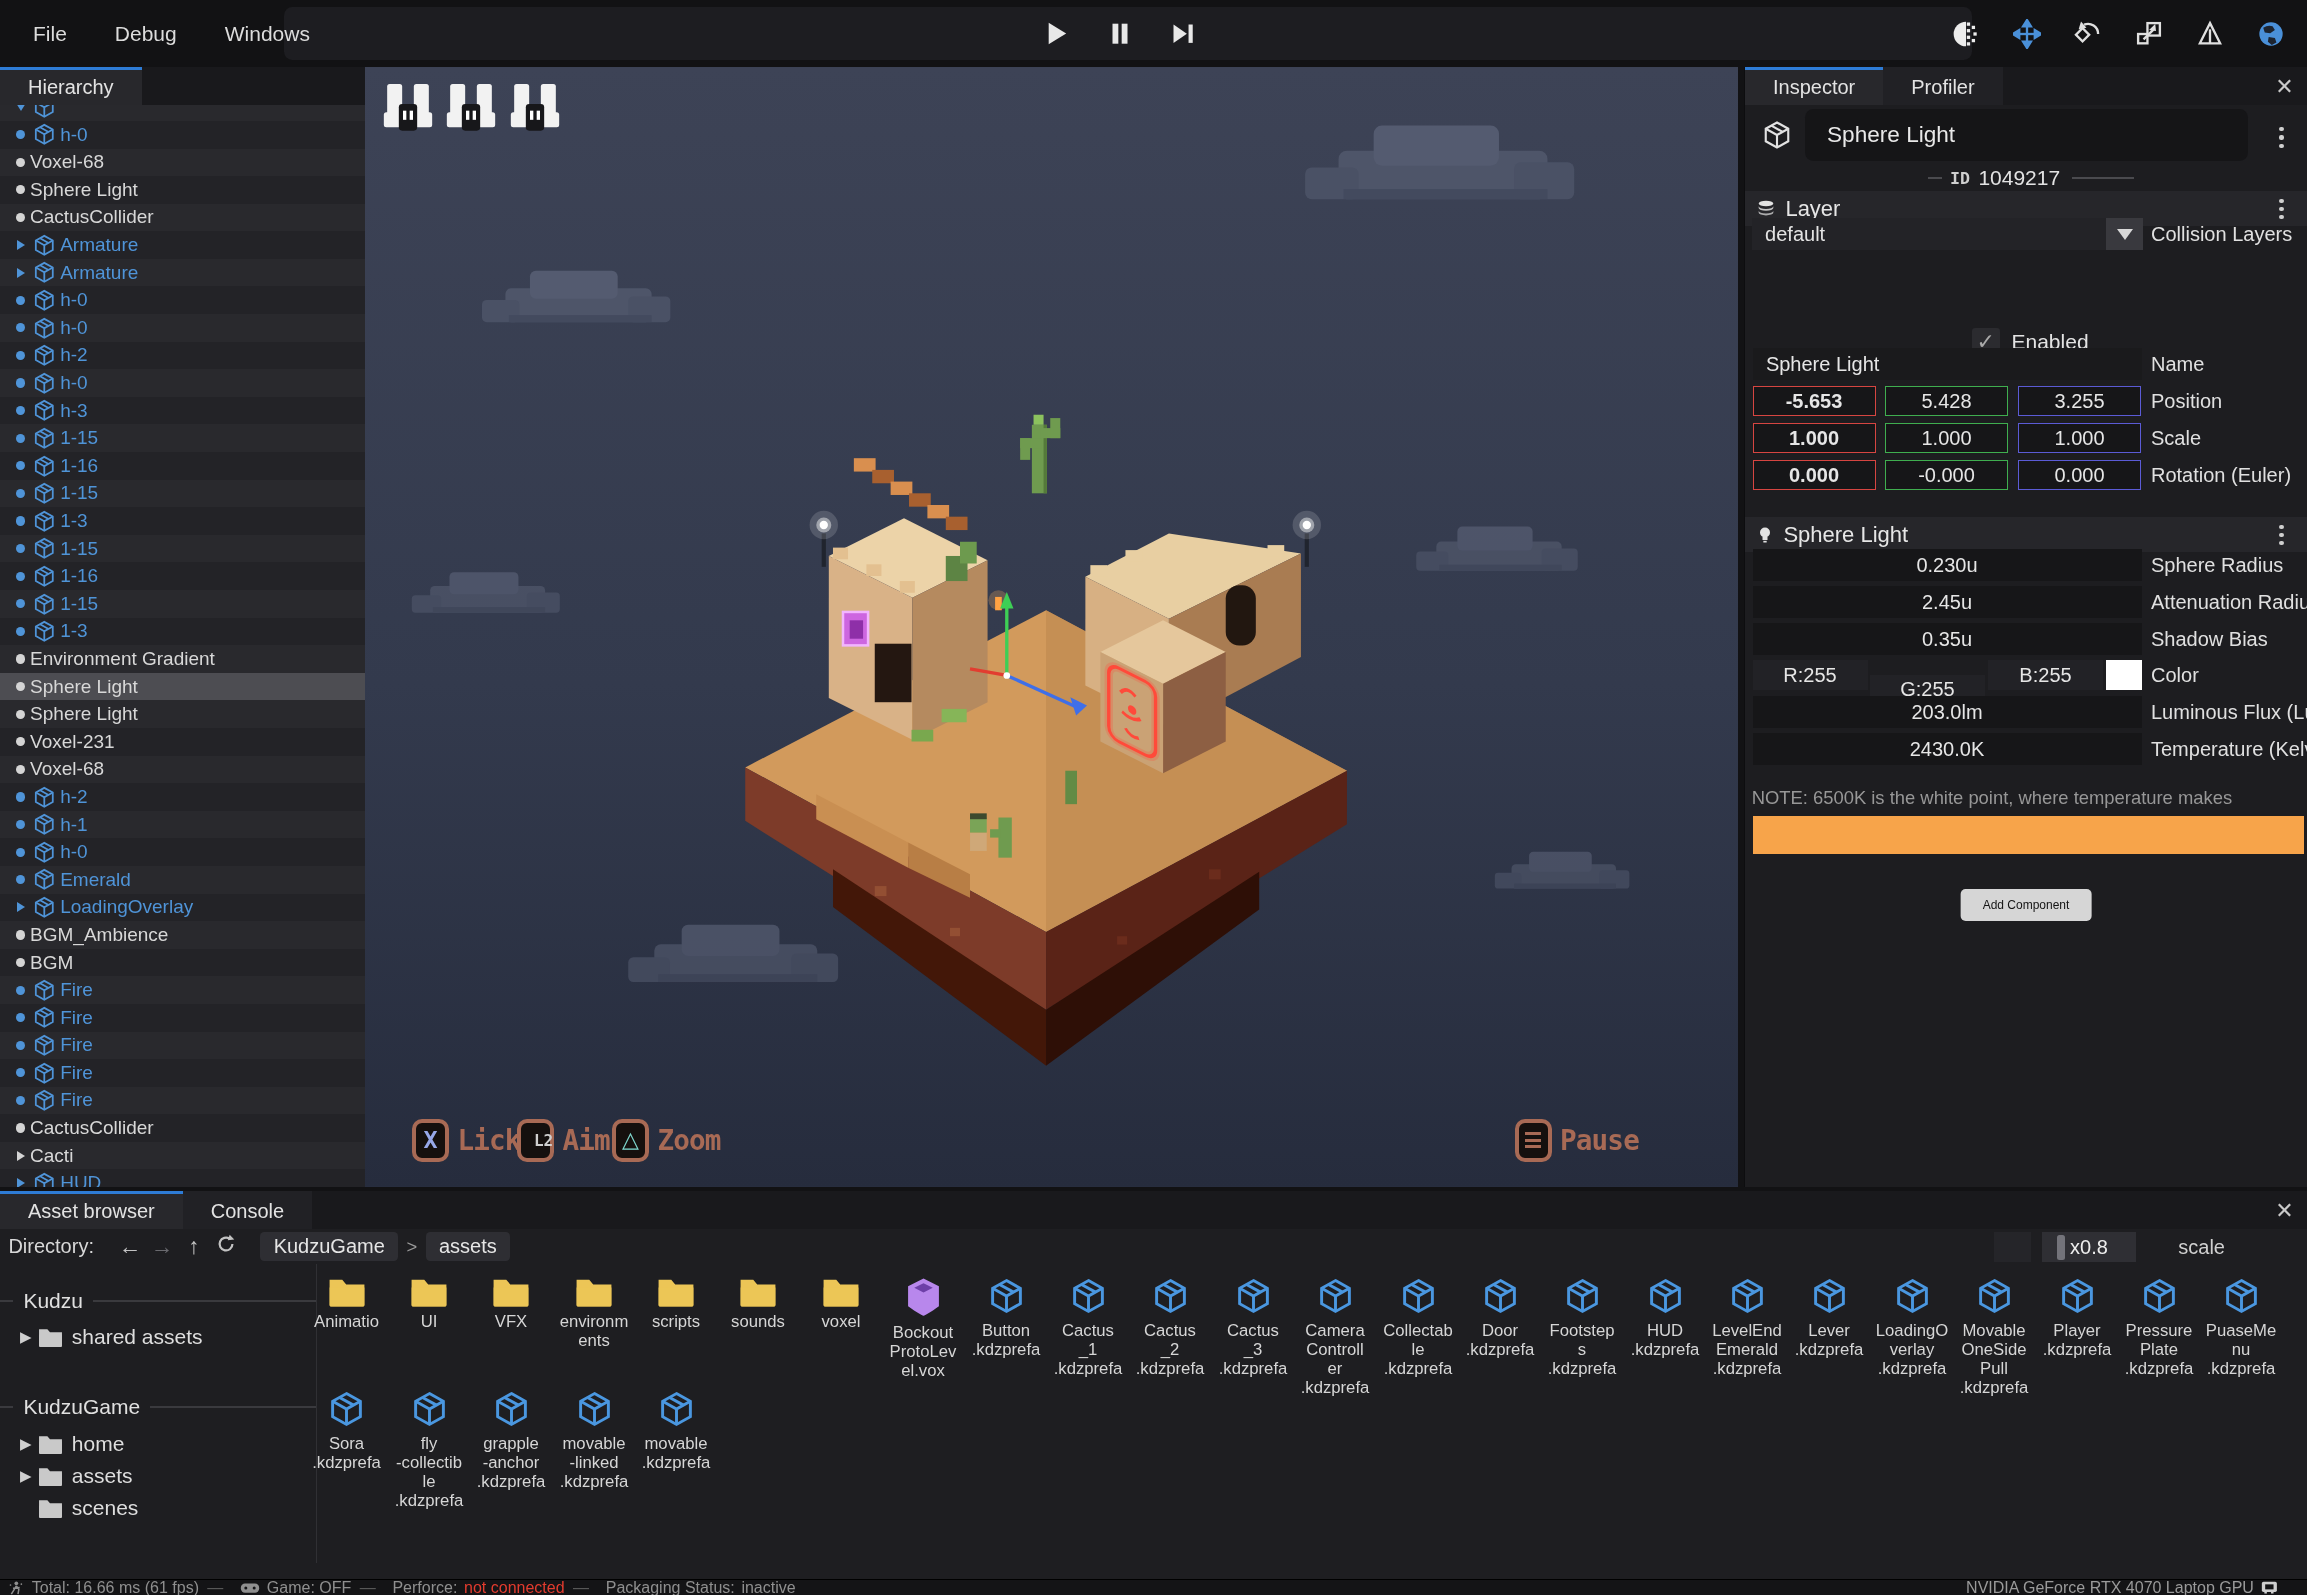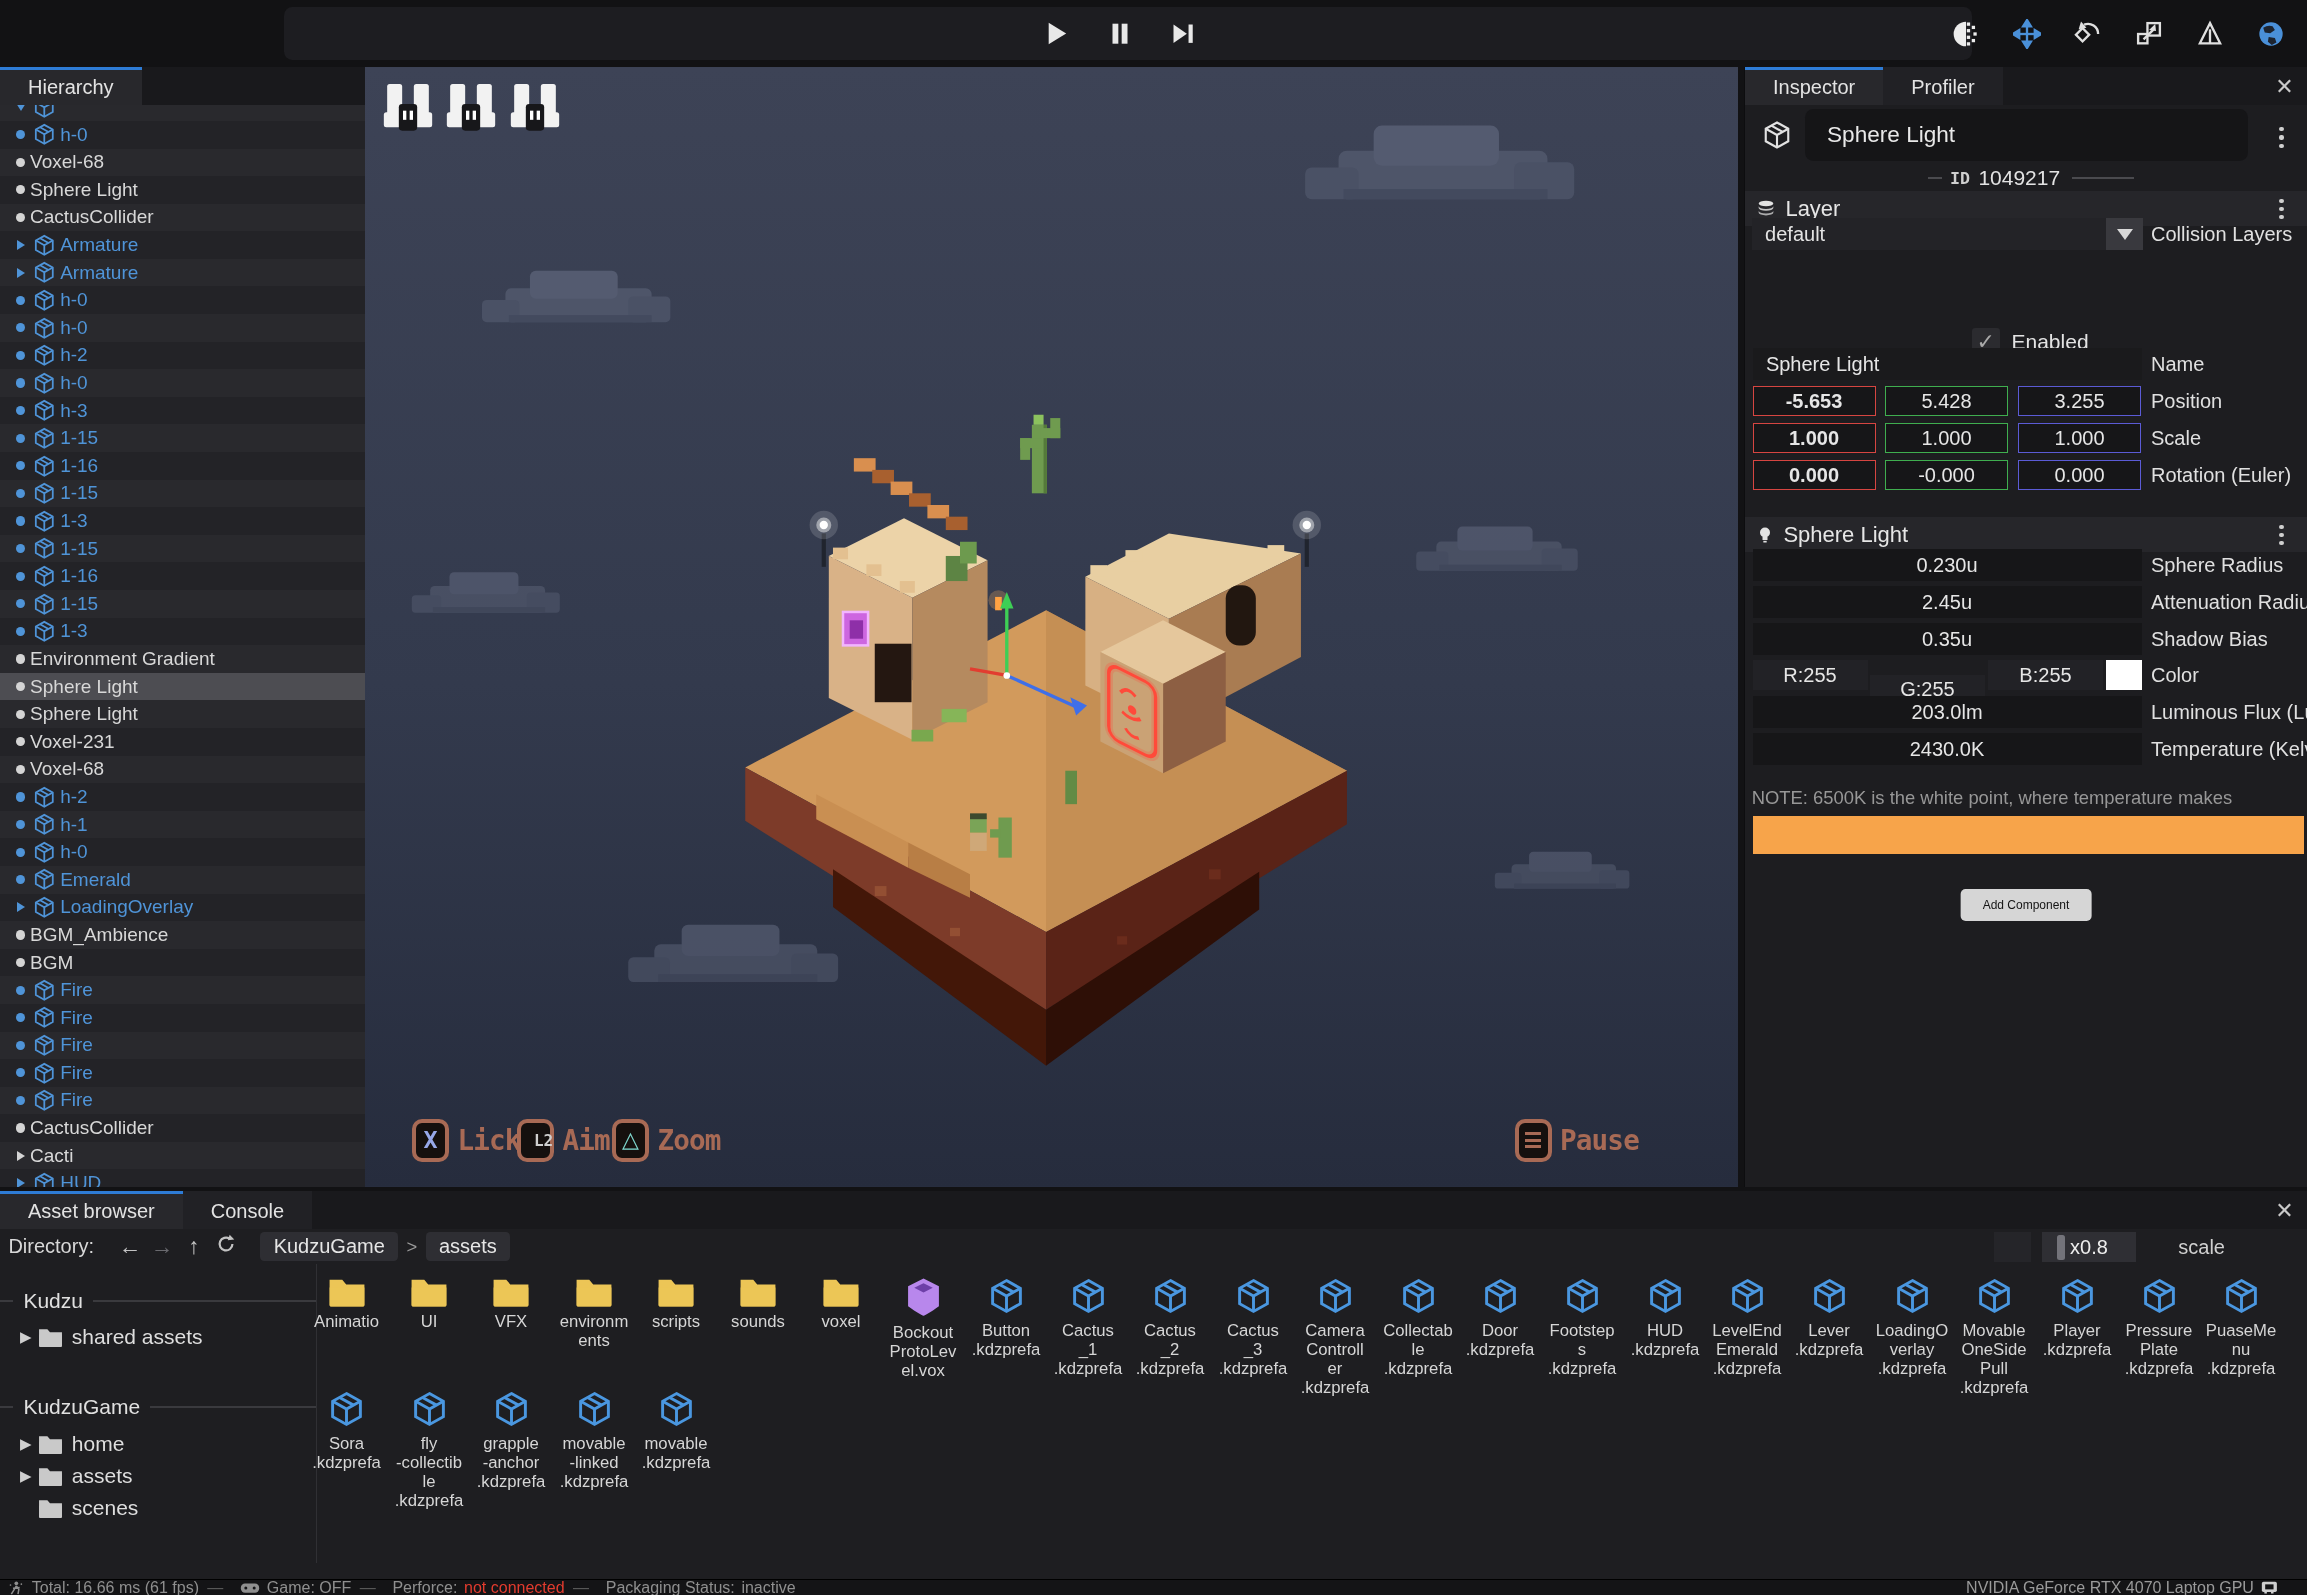--- a/index.html
+++ b/index.html
@@ -112,20 +112,25 @@
   .redtxt{color:#e23b2e;}
   #gpu{position:absolute;right:28px;display:flex;align-items:center;gap:6.7px;color:#9a9a9a;}
 </style>
 </head>
 <body>
 
 <div id="app">
 
   <div id="topbar">
     <div id="topbar-center"></div>
+    <div id="menu">
+        <span class="menu-item">File</span>
+        <span class="menu-item">Debug</span>
+        <span class="menu-item">Windows</span>
+      </div>
     <div id="transport">
       <span class="ticon">
         <svg width="22" height="25" viewBox="0 0 26 30">
             <polygon points="3,2 24,15 3,28" fill="#e8e8e8"></polygon>
           </svg>
       </span>
       <span class="ticon">
         <svg width="20" height="23.4" viewBox="0 0 24 28">
             <rect x="3" y="2" width="7" height="24" fill="#e8e8e8"></rect>
             <rect x="14" y="2" width="7" height="24" fill="#e8e8e8"></rect>

